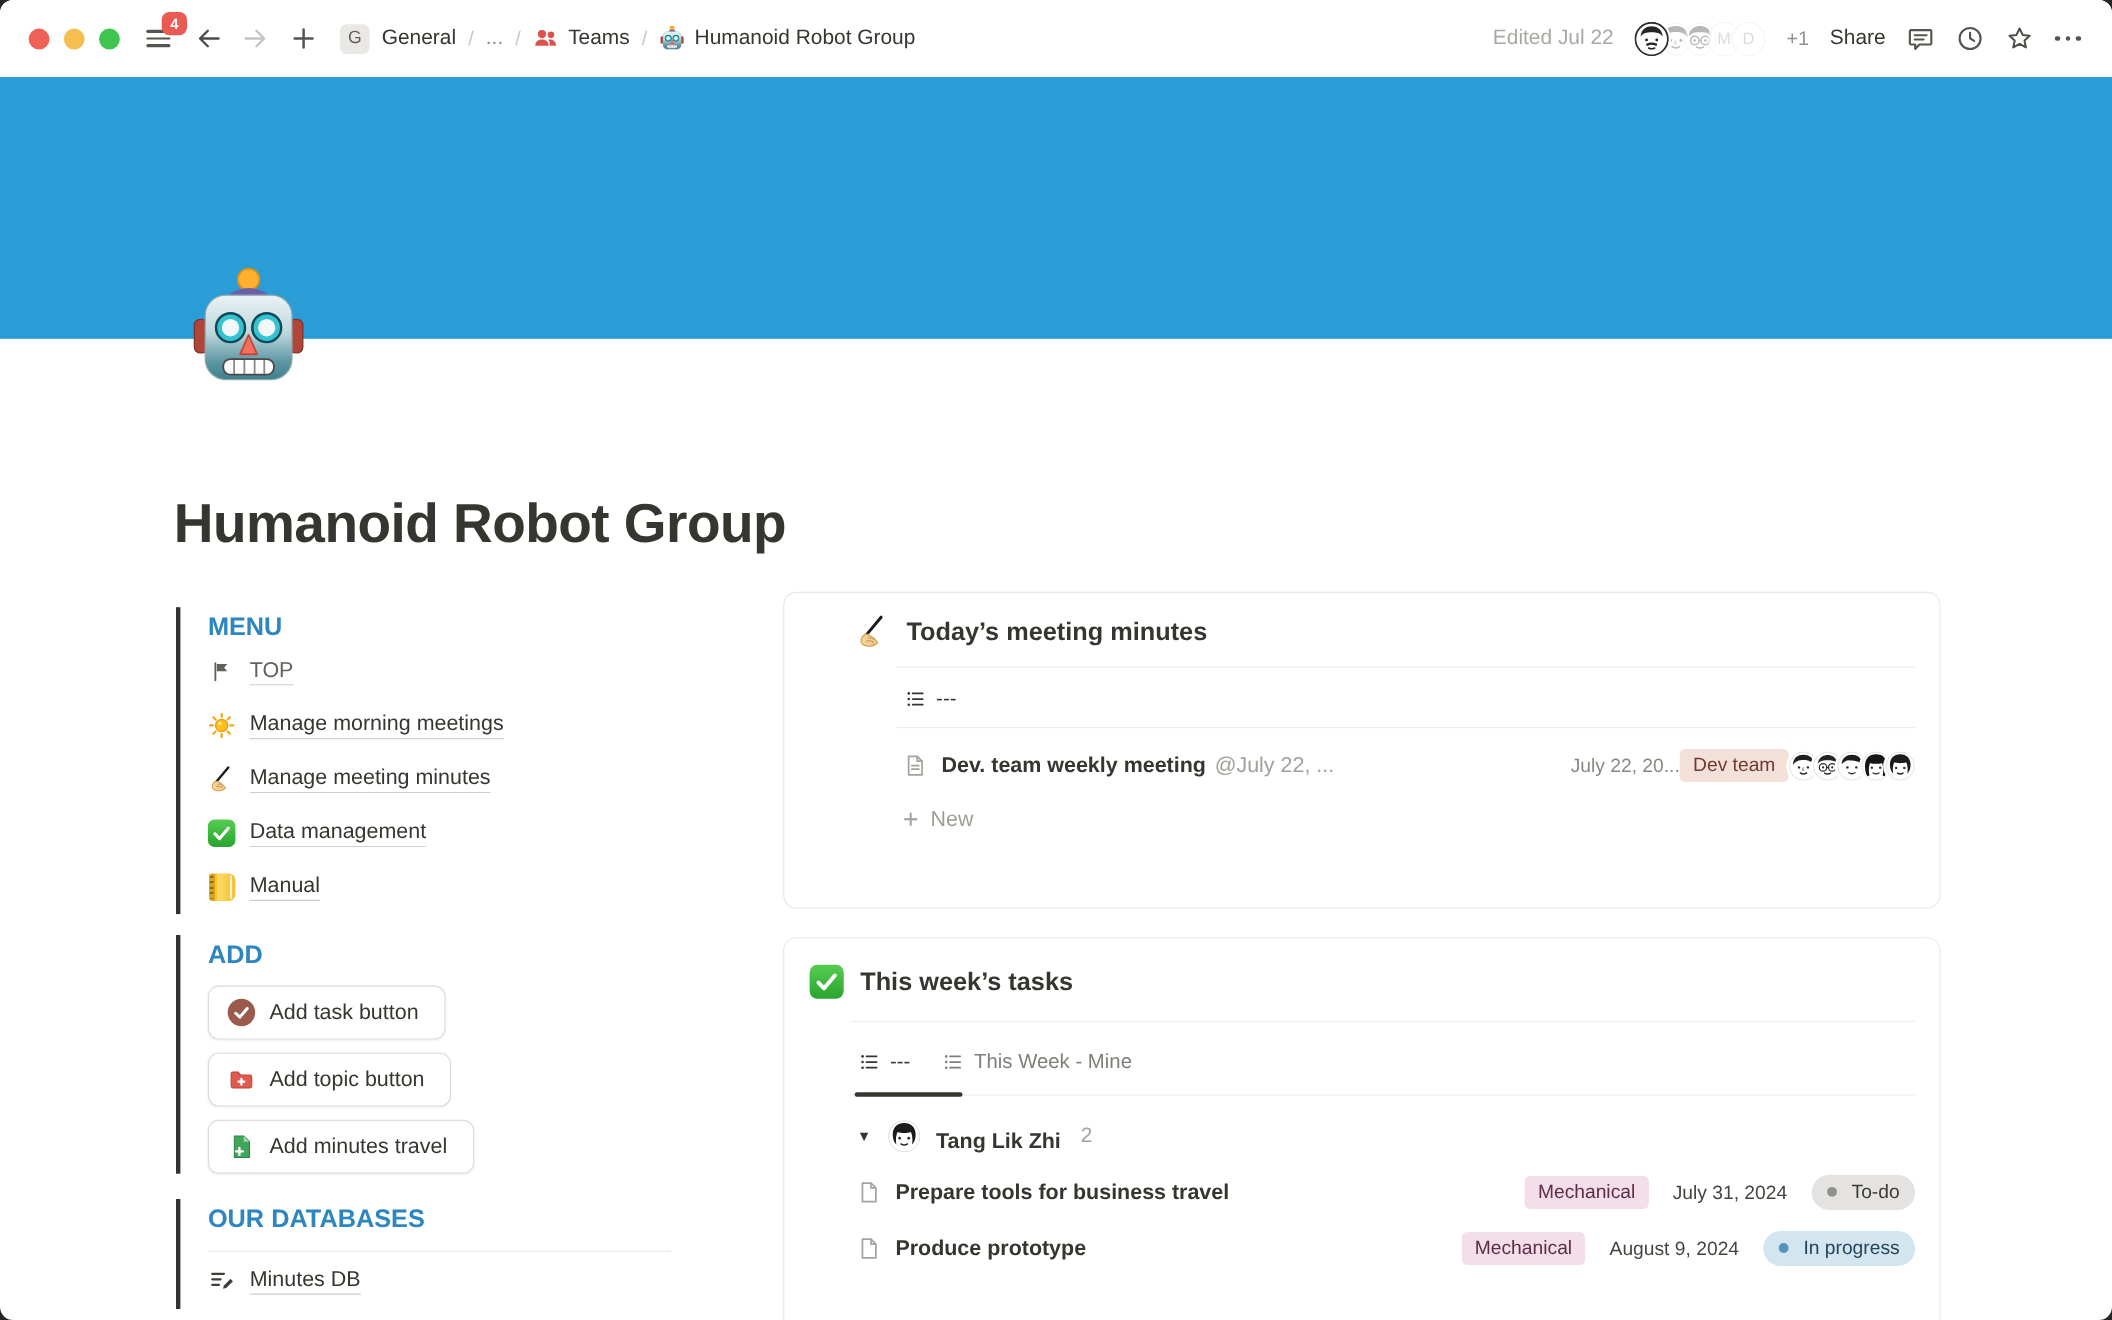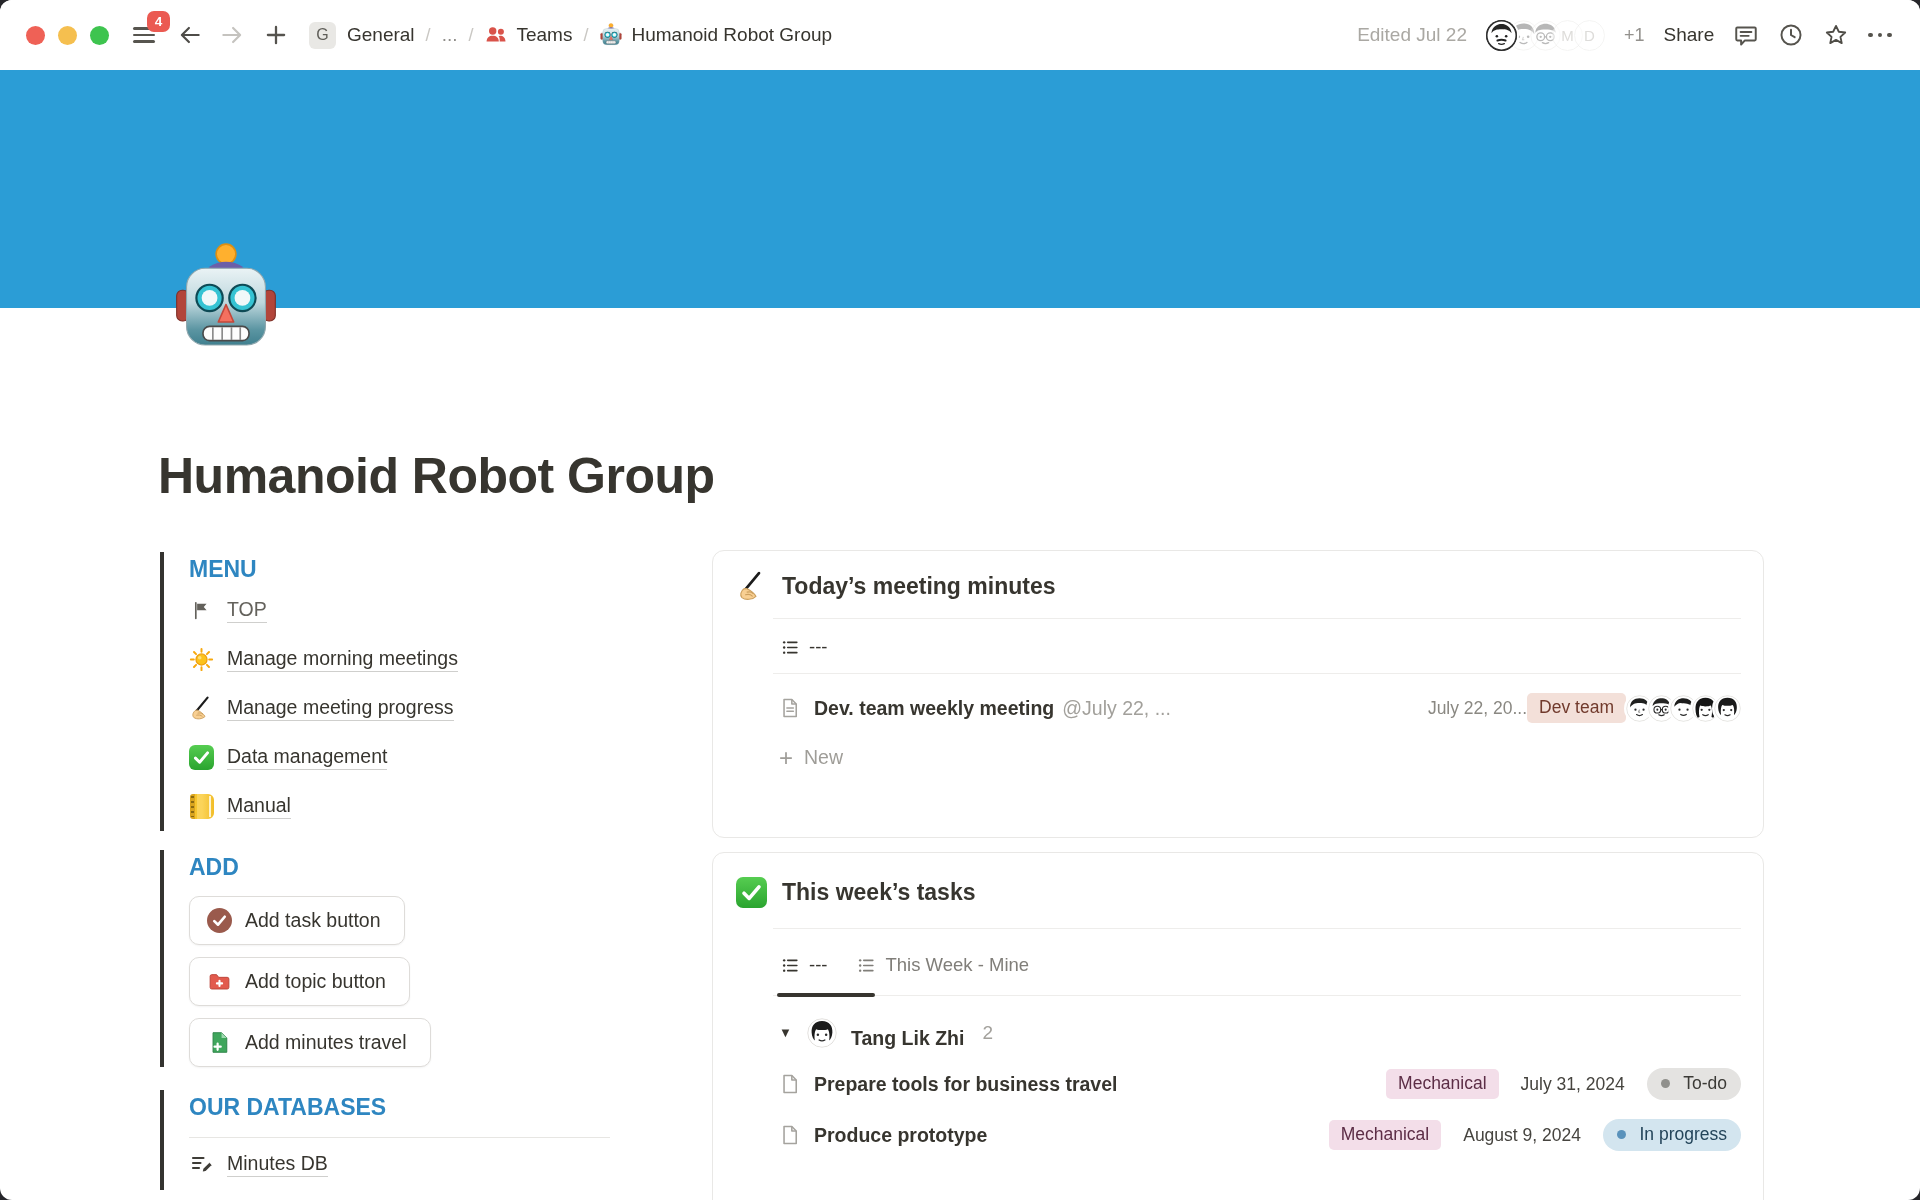--- a/index.html
+++ b/index.html
@@ -64,21 +64,21 @@
              margin-top:12px; padding:0 23px 0 17px; background:#fff; border:1px solid #dedcd9;
              border-radius:10px; box-shadow:0 1px 2px rgba(15,15,15,.05); cursor:pointer;
              font-size:19.5px; font-weight:500; color:#37352f; }
 
   .db-divider { width:421px; border:none; border-top:1px solid #e7e6e3; margin-top:13px; }
   .db-item { display:flex; align-items:center; gap:13px; height:52px; cursor:pointer; }
 
   
   .card { position:absolute; left:712px; width:1052px; background:#fff;
           border:1px solid #e9e8e6; border-radius:12px; }
-  .card-1 { top:550px; height:288px; }
+  .card-1 { top:538px; height:288px;padding-left:42px; }
   .card-2 { top:852px; height:400px; }
   .card-head { display:flex; align-items:center; gap:15px; padding:20px 24px 16px 23px; }
   .card-2 .card-head { padding-top:24px; padding-bottom:20px; }
   .emoji-lg { width:31px; height:31px; }
   .card-title { font-size:23px; font-weight:700; color:#37352f; }
   .head-rule { border:none; border-top:1px solid #eeedeb; margin:0 22px 0 60px; }
   .db-body { margin:0 22px 0 60px; }
 
   .view-tabs { position:relative; display:flex; align-items:center; gap:30px;
                padding:17px 0 15px 8px; border-bottom:1px solid #eeedeb; }
@@ -361,21 +361,21 @@
     </div>
     <div class="menu-item">
       <span class="mi-icon">
         <svg width="25" height="25" viewBox="0 0 24 24">
             <path d="M17.8 1.6 L7 14.6" stroke="#1c1c1c" stroke-width="2.1" stroke-linecap="round"></path>
             <path d="M7 14.6 L5.9 17.2 L8.1 16" fill="#1c1c1c"></path>
             <path d="M6.2 13.8 C3.8 15.6 2.8 18.6 4.6 20.6 C7.4 22.8 13 22.2 15.4 19.6 C13.8 16.8 10.2 14.6 8.2 13.6 Z" fill="#f8cf92" stroke="#cda05e" stroke-width=".9"></path>
             <path d="M8.6 16.4 C10 16 12 16.2 13.2 17.4 M7.4 18.4 C9 18 11.4 18.2 12.6 19.4" fill="none" stroke="#cda05e" stroke-width=".9" stroke-linecap="round"></path>
           </svg>
       </span>
-      <span class="mi-label">Manage meeting progress</span>
+      <span class="mi-label">Manage meeting minutes</span>
     </div>
     <div class="menu-item">
       <span class="mi-icon">
         <span class="chk-square">
             <svg viewBox="0 0 24 24">
               <path d="M6.2 12.6 L10.2 16.6 L17.8 7.6" fill="none" stroke="#fff" stroke-width="2.8" stroke-linecap="round" stroke-linejoin="round"></path>
             </svg>
           </span>
       </span>
       <span class="mi-label">Data management</span>

